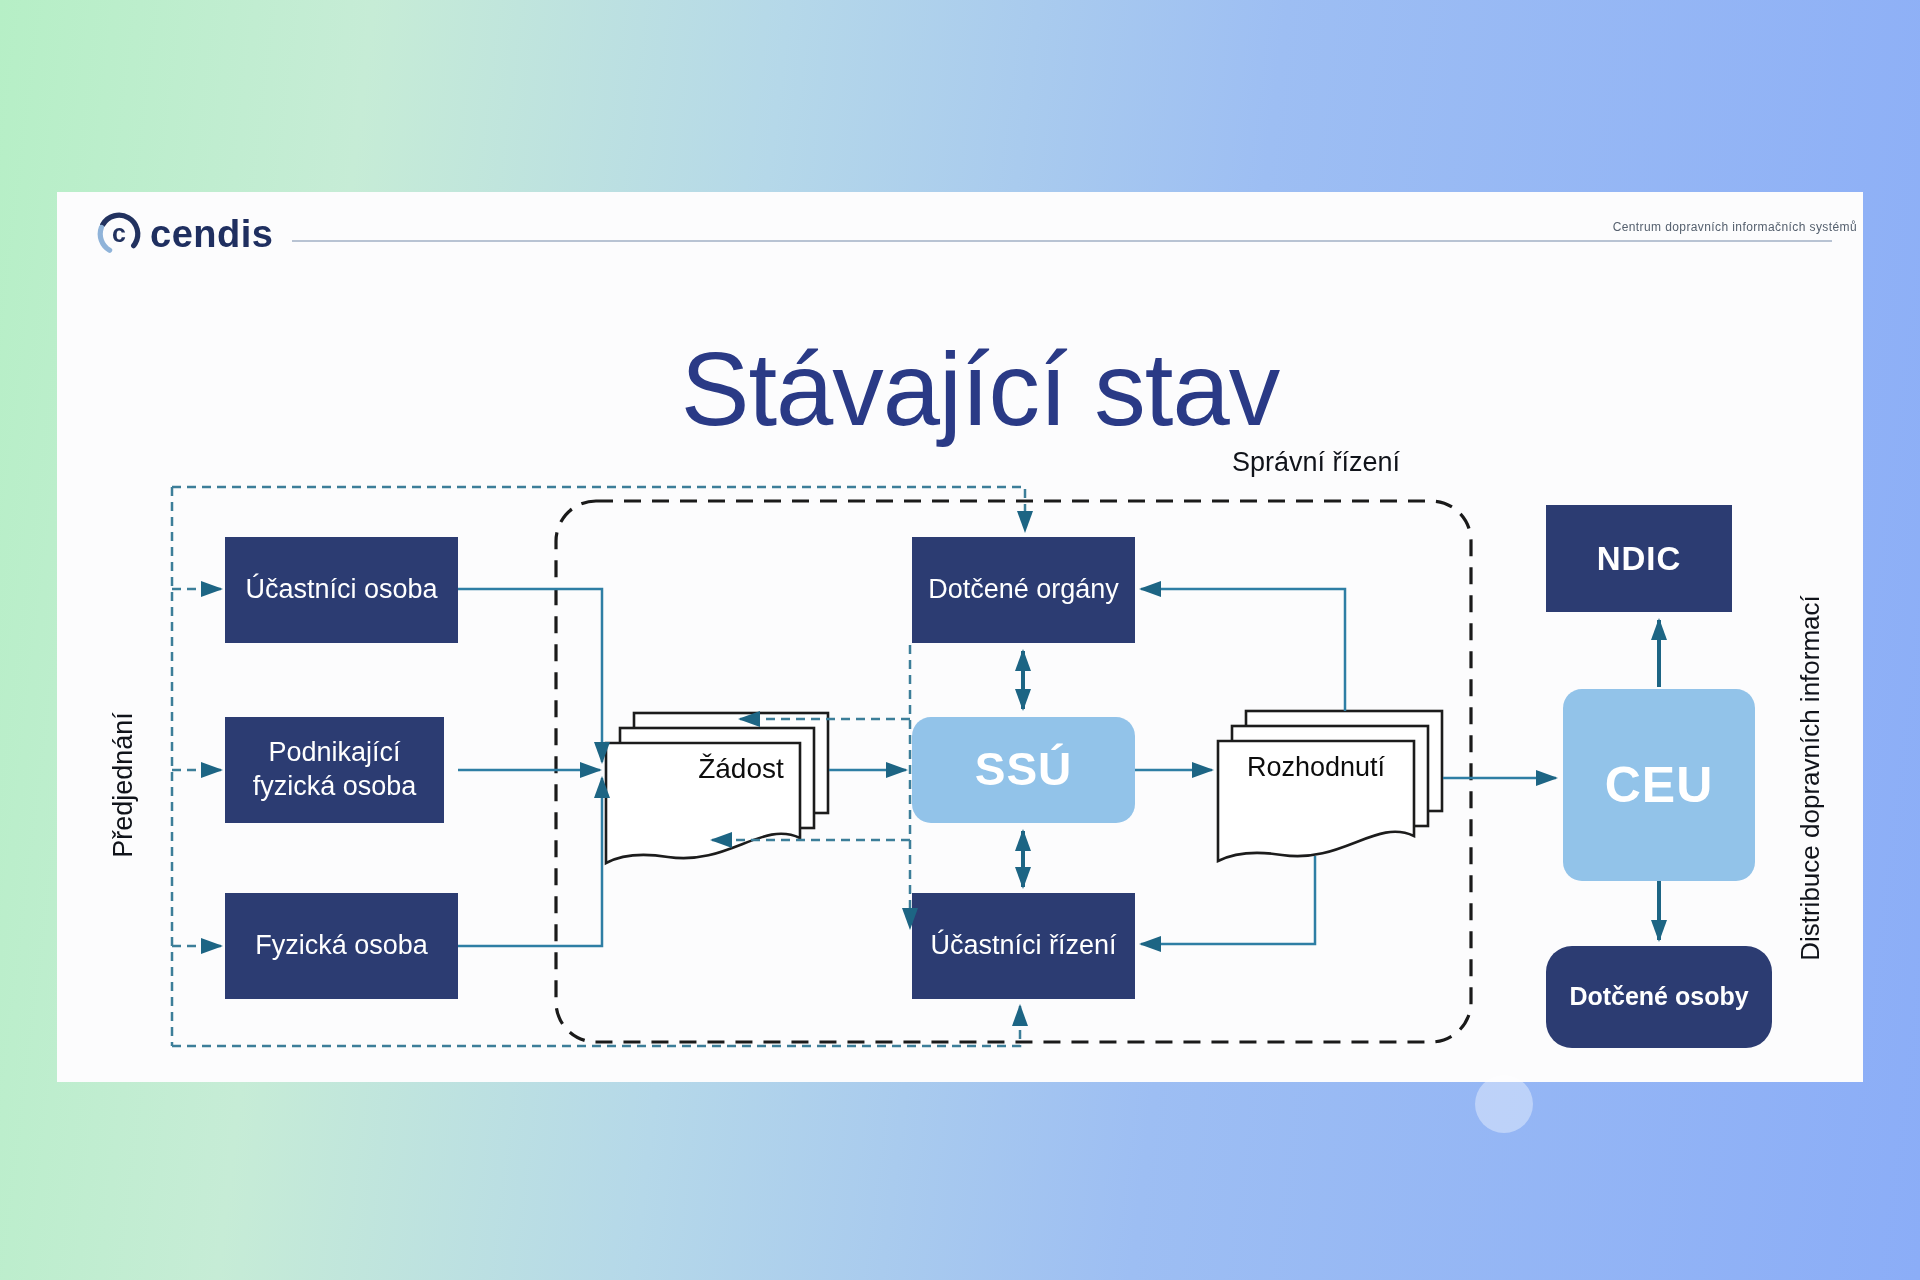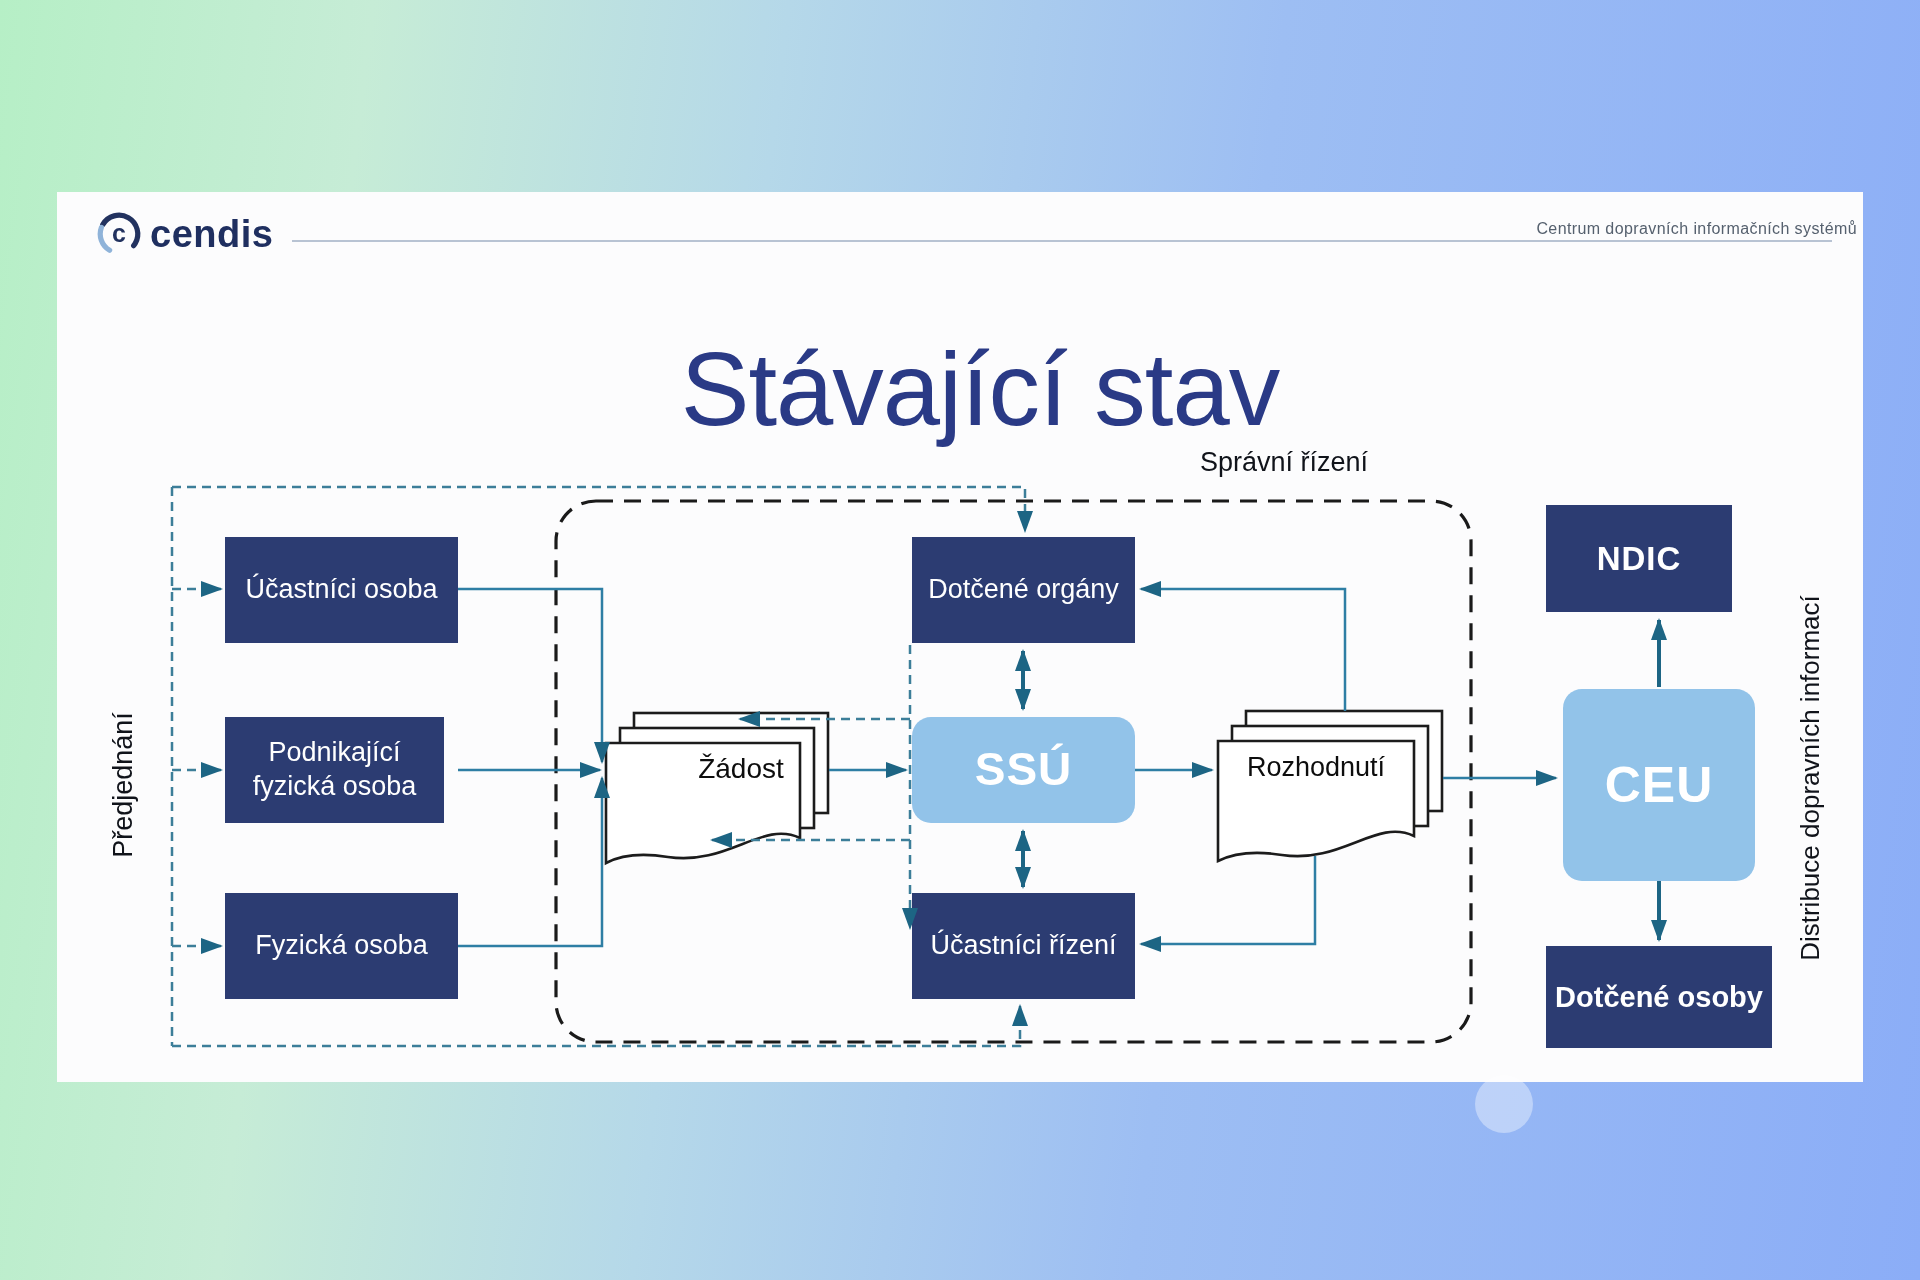--- a/index.html
+++ b/index.html
@@ -3,44 +3,44 @@
 <meta charset="utf-8">
 <style>
   html,body{margin:0;padding:0;}
   body{width:1920px;height:1280px;overflow:hidden;font-family:"Liberation Sans",sans-serif;}
   .stage{position:relative;width:1920px;height:1280px;
     background:linear-gradient(97deg,#b6efc6 0%,#c6ecd6 18%,#b5d8e9 38%,#9dbef3 62%,#8badf7 100%);}
   .slide{position:absolute;left:57px;top:192px;width:1806px;height:890px;background:#fcfcfd;overflow:hidden;}
   
   .wordmark{position:absolute;left:150px;top:213px;font-size:38px;font-weight:700;color:#1f2f60;letter-spacing:.5px;z-index:5;}
   .header-line{position:absolute;left:292px;top:240px;width:1540px;height:2px;background:#b8c3d3;z-index:5;}
-  .tagline{position:absolute;right:63px;top:220px;font-size:16px;color:#55606e;letter-spacing:.4px;z-index:5;}
+  .tagline{position:absolute;right:63px;top:220px;font-size:12px;color:#55606e;letter-spacing:.4px;z-index:5;}
   .logo-icon{position:absolute;left:94px;top:209px;z-index:5;}
   
   .title{position:absolute;left:160px;top:262px;width:1640px;text-align:center;
     font-size:103px;font-weight:400;color:#2a3a86;letter-spacing:-1px;z-index:5;}
   
   .lbl{position:absolute;color:#10131a;font-size:27px;white-space:nowrap;z-index:6;}
-  .lbl-spravni{left:1200px;top:447px;width:200px;text-align:left;}
+  .lbl-spravni{left:1200px;top:447px;width:200px;text-align:right;}
   .lbl-rot{display:flex;align-items:center;justify-content:center;}
   .lbl-predjednani{left:23px;top:770px;width:200px;height:30px;transform:rotate(-90deg);}
   .lbl-distribuce{left:1600px;top:763px;width:420px;height:30px;font-size:26px;transform:rotate(-90deg);}
   
   .box{position:absolute;background:#2c3c72;color:#ffffff;display:flex;align-items:center;justify-content:center;
     text-align:center;font-size:27px;line-height:1.25;z-index:2;}
   .box.light{background:#92c3e9;border-radius:19px;}
   .box.bold{font-weight:700;}
   .b-pravnicka{left:225px;top:537px;width:233px;height:106px;}
   .b-podnikajici{left:225px;top:717px;width:219px;height:106px;padding:0 18px;box-sizing:border-box;}
   .b-fyzicka{left:225px;top:893px;width:233px;height:106px;}
   .b-organy{left:912px;top:537px;width:223px;height:106px;}
   .b-ssu{left:912px;top:717px;width:223px;height:106px;font-size:46px;letter-spacing:1px;}
   .b-ucastnici{left:912px;top:893px;width:223px;height:106px;}
   .b-ndic{left:1546px;top:505px;width:186px;height:107px;font-size:33px;letter-spacing:1px;}
-  .b-osoby{left:1546px;top:946px;width:226px;height:102px;font-size:29px;}
+  .b-osoby{left:1546px;top:946px;width:226px;height:102px;font-size:25px;border-radius:26px;}
   .b-ceu{left:1563px;top:689px;width:192px;height:192px;border-radius:50%;font-size:50px;letter-spacing:1px;}
   
   .doc-label{position:absolute;text-align:center;color:#0d0d0d;z-index:4;}
   .dl-zadost{left:606px;top:753px;width:216px;font-size:28px;padding-left:27px;}
   .dl-rozhodnuti{left:1218px;top:752px;width:196px;font-size:27px;}
   
   .wires{position:absolute;left:0;top:0;z-index:3;pointer-events:none;}
   .deco-circle{position:absolute;left:1475px;top:1075px;width:58px;height:58px;border-radius:50%;
     background:rgba(255,255,255,.38);z-index:1;}
 </style>

